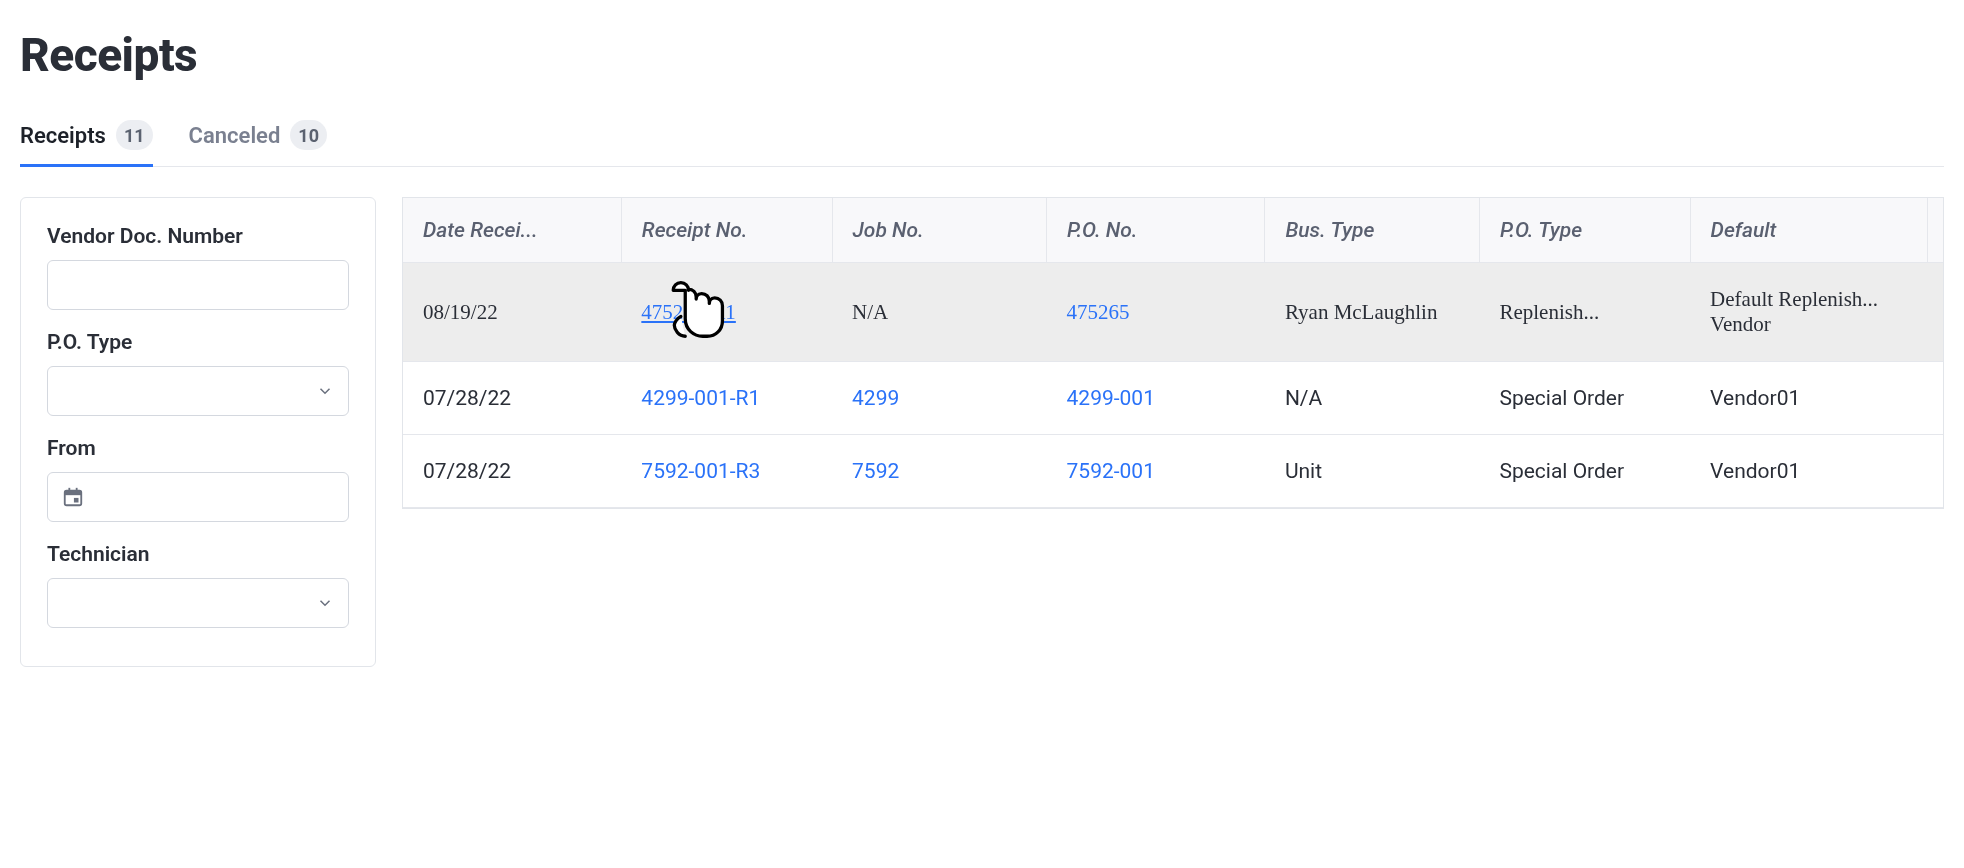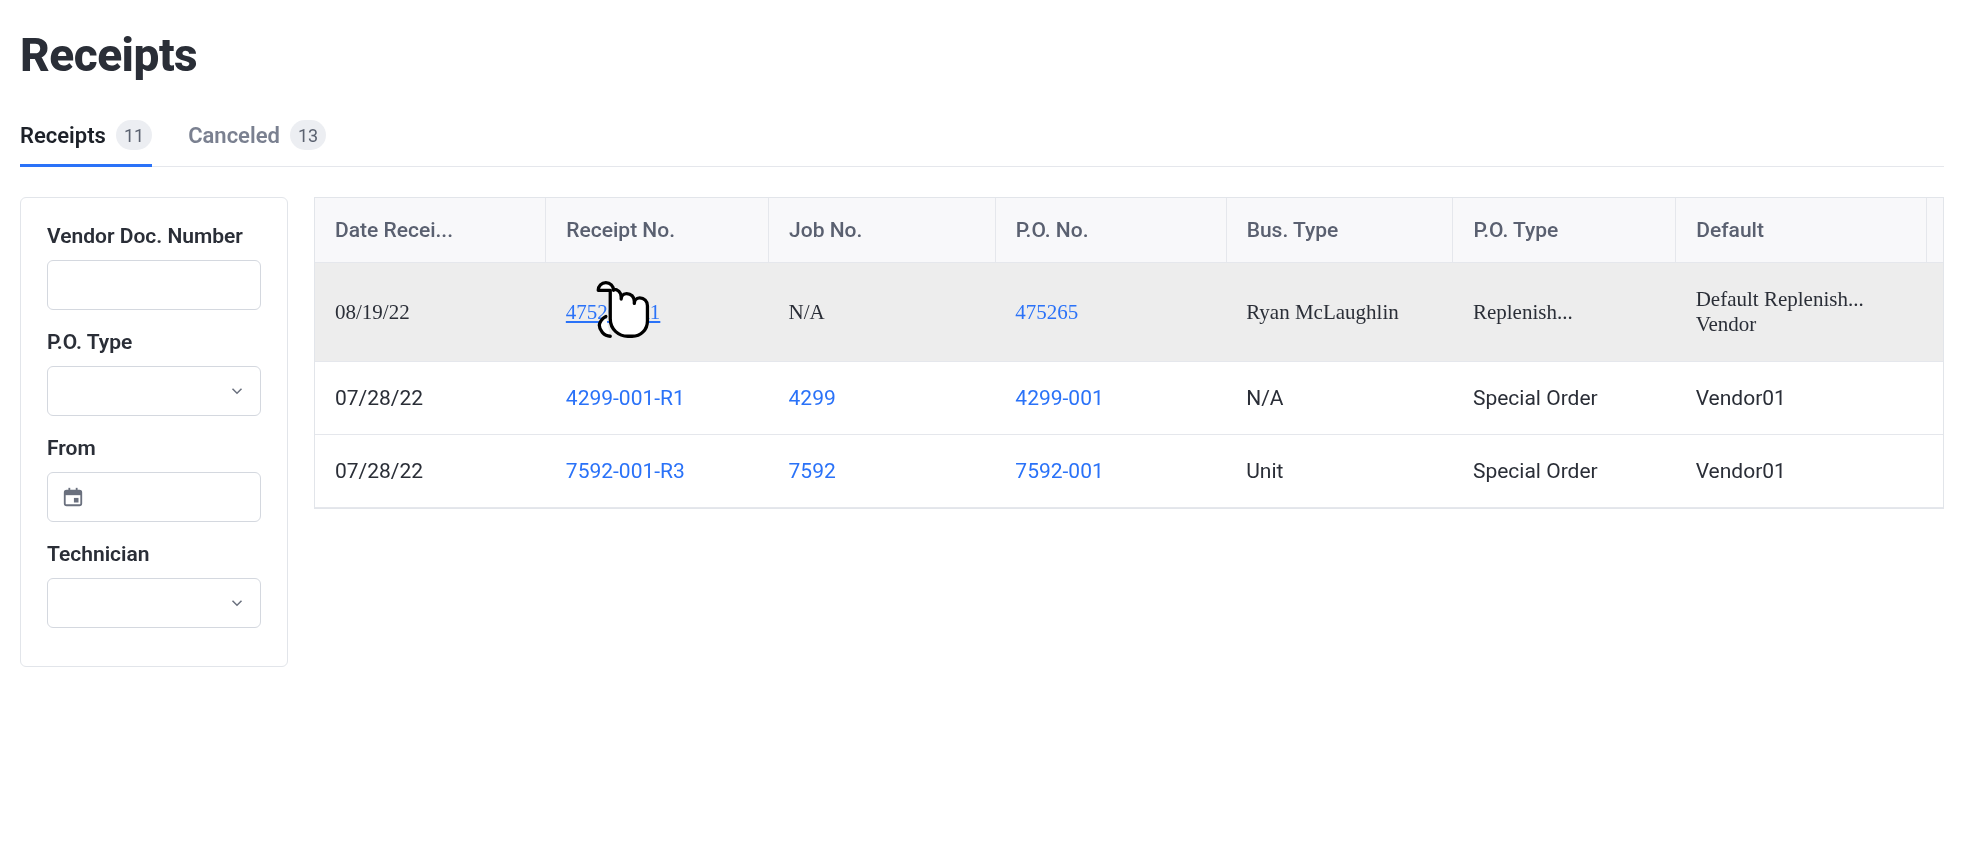--- a/index.html
+++ b/index.html
@@ -52,32 +52,32 @@
     display: inline-flex;
     align-items: center;
     justify-content: center;
     min-width: 34px;
     height: 30px;
     padding: 0 8px;
     border-radius: 15px;
     background: #eceef2;
     color: #5b6270;
     font-size: 18px;
-    font-weight: 400;
+    font-weight: 700;
   }
 
   .content {
     display: flex;
     align-items: flex-start;
     gap: 26px;
   }
 
   
   .filters {
-    width: 268px;
+    width: 356px;
     border: 1px solid #e2e5ea;
     border-radius: 6px;
     padding: 26px 26px 18px 26px;
     background: #ffffff;
   }
   .field-label {
     font-size: 21px;
     font-weight: 600;
     color: #2a2e37;
     margin-bottom: 12px;
@@ -116,20 +116,21 @@
     font-size: 21px;
     font-weight: 500;
     color: #5a6070;
     background: #f8f8fa;
     padding: 20px 20px;
     border-bottom: 1px solid #e5e7ec;
     border-right: 1px solid #e5e7ec;
     white-space: nowrap;
     overflow: hidden;
     text-overflow: ellipsis;
+    font-style: italic;
   }
   thead th:last-child { border-right: none; }
   tbody td {
     font-size: 21px;
     padding: 24px 20px;
     border-bottom: 1px solid #e5e7ec;
     vertical-align: middle;
     color: #2a2e37;
     overflow-wrap: normal;
     word-break: normal;
@@ -168,21 +169,21 @@
 <div class="page">
   <h1 class="page-title">Receipts</h1>
 
   <div class="tabs">
     <div class="tab active">
       <span>Receipts</span>
       <span class="badge">11</span>
     </div>
     <div class="tab">
       <span>Canceled</span>
-      <span class="badge">13</span>
+      <span class="badge">10</span>
     </div>
   </div>
 
   <div class="content">
 
     <aside class="filters">
       <div class="field">
         <div class="field-label">Vendor Doc. Number</div>
         <div class="input"></div>
       </div>

